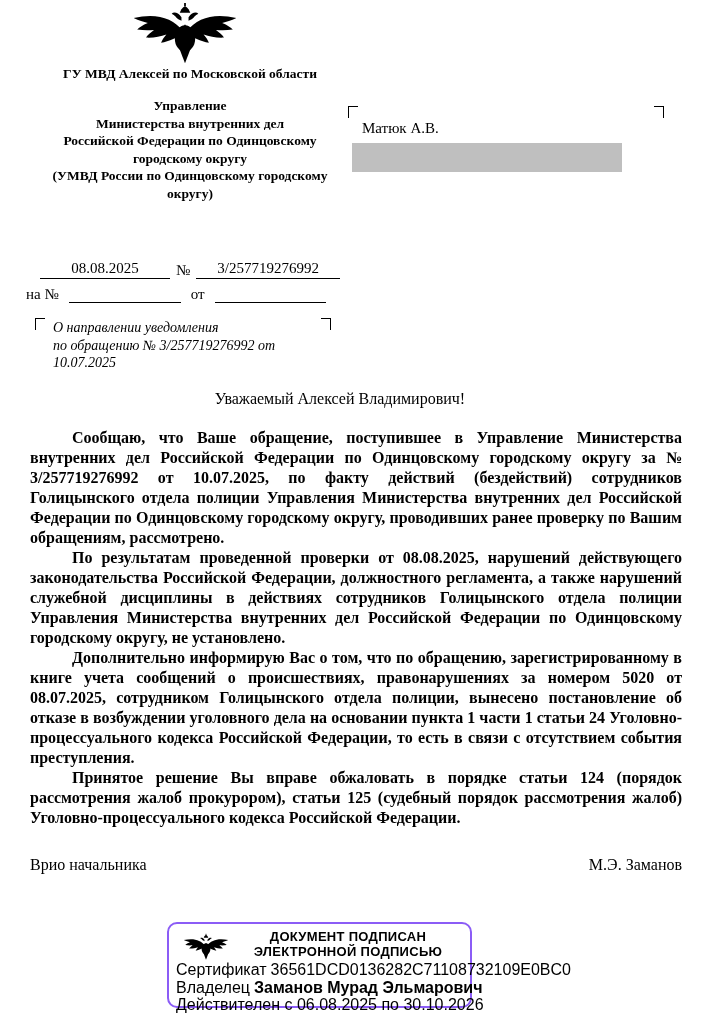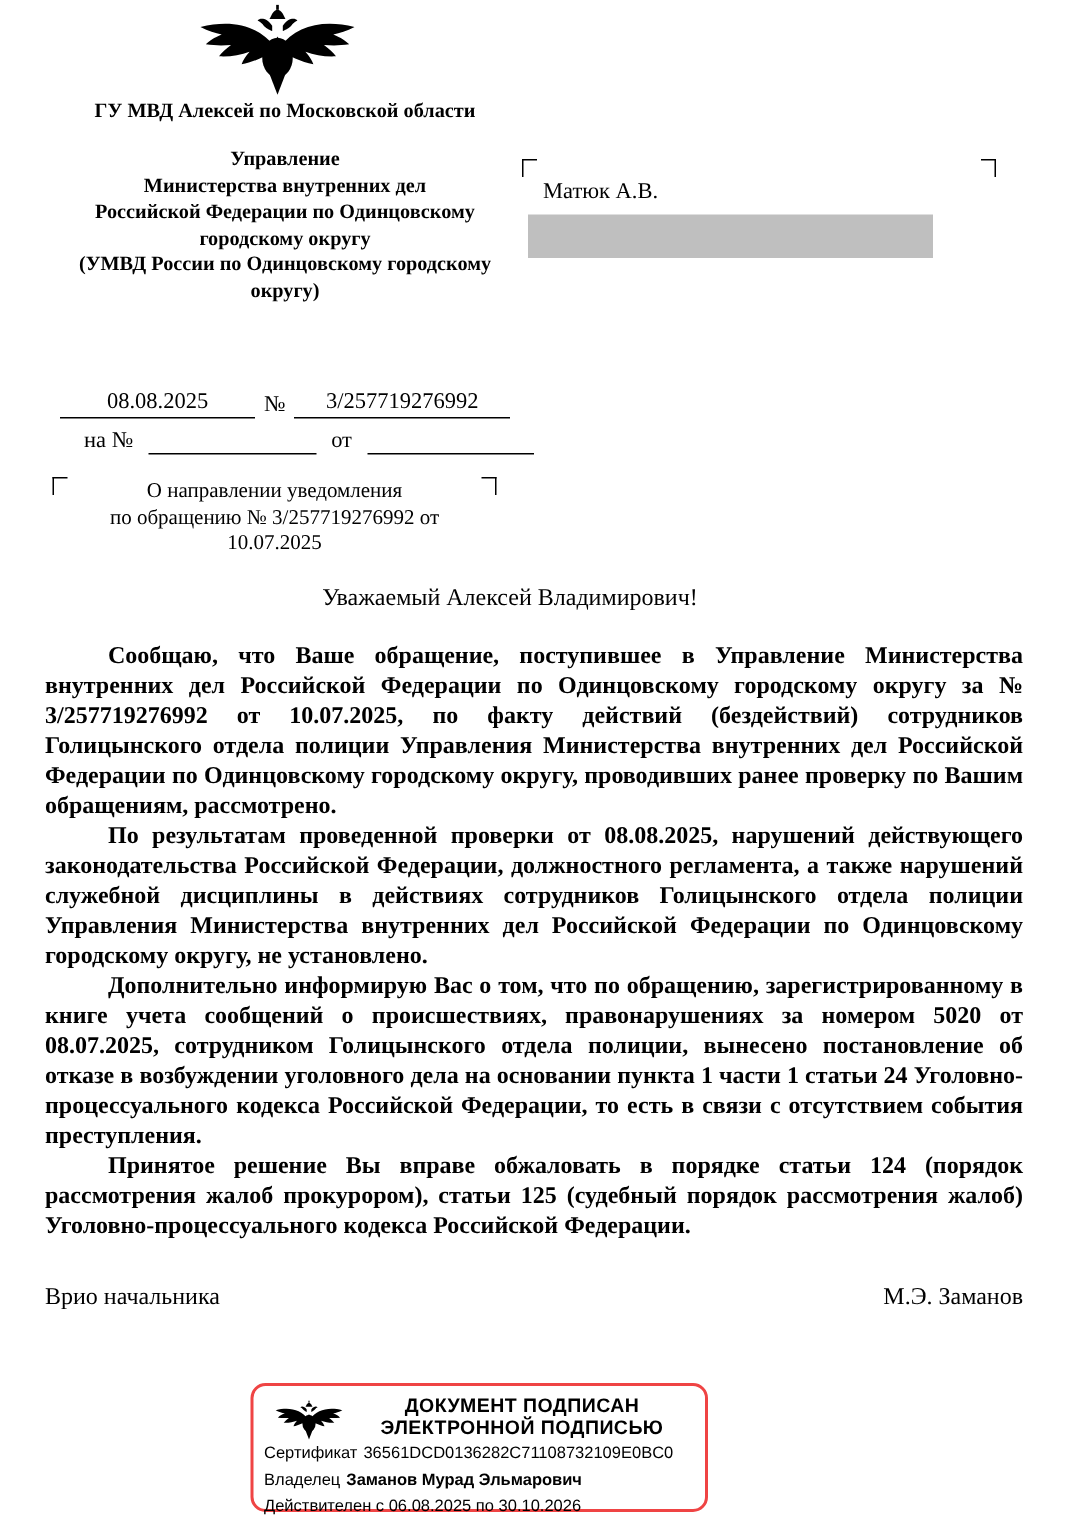--- a/index.html
+++ b/index.html
@@ -27,35 +27,35 @@
   }
   .date-row{
     position:absolute;left:40px;top:260px;width:300px;
     display:flex;align-items:flex-end;font-size:15px;
   }
   .u{border-bottom:1px solid #000;padding-bottom:1px;}
   .date-cell{width:130px;text-align:center;}
   .nosign{margin:0 6px;}
   .num-cell{flex:1;text-align:center;}
   .reply-row{
-    position:absolute;left:56px;top:285px;width:300px;
+    position:absolute;left:26px;top:285px;width:300px;
     display:flex;align-items:flex-end;font-size:15px;
   }
   .blank-a{width:112px;margin:0 10px;height:16px;}
   .blank-b{flex:1;margin-left:10px;height:16px;}
   
   .corner{position:absolute;width:9px;height:11px;}
   .corner.tl{border-left:1.5px solid #000;border-top:1.5px solid #000;}
   .corner.tr{border-right:1.5px solid #000;border-top:1.5px solid #000;}
   .subject-block{position:absolute;left:35px;top:316px;width:296px;height:62px;}
   .subject-block .corner.tl{left:0;top:2px;}
   .subject-block .corner.tr{right:0;top:2px;}
   .subject-text{
-    margin:3px 18px 0 18px;text-align:center;
-    font-size:14px;line-height:17.5px;white-space:pre-line;
+    margin:3px 18px 0 18px;
+    font-size:14px;line-height:17.5px;white-space:pre-line;font-style:italic;
   }
   
   .recipient-block{position:absolute;left:348px;top:104px;width:316px;height:22px;}
   .recipient-block .corner.tl{left:0;top:2px;}
   .recipient-block .corner.tr{right:0;top:2px;}
   .recipient-name{position:absolute;left:14px;top:16px;font-size:15px;}
   .redaction{position:absolute;left:352px;top:143px;width:270px;height:29px;}
   
   .salutation{
     position:absolute;left:14px;top:390px;width:652px;
@@ -66,30 +66,30 @@
     font-size:16px;line-height:20px;text-align:justify;
   }
   .body-text p{margin:0;text-indent:42px;font-weight:bold;}
   .sig-row{
     position:absolute;left:30px;top:856px;width:652px;
     display:flex;justify-content:space-between;font-size:16px;gap:47px;
   }
   
   .stamp{
     position:absolute;left:167px;top:922px;width:305px;height:86px;
-    border:2px solid #ef4444;border-radius:10px;box-sizing:border-box;
+    border:2px solid #8b5cf6;border-radius:10px;box-sizing:border-box;
     font-family:"Liberation Sans", sans-serif;
   }
   .stamp-eagle{position:absolute;left:14px;top:2px;width:46px;height:42px;}
   .stamp-title{
     position:absolute;left:60px;top:6px;width:238px;
     text-align:center;font-weight:bold;font-size:13px;line-height:14.5px;
     letter-spacing:0.3px;white-space:pre-line;
   }
-  .stamp-lines{position:absolute;left:7px;top:37px;font-size:11px;line-height:17.5px;}
+  .stamp-lines{position:absolute;left:7px;top:37px;font-size:16px;line-height:17.5px;}
   .stamp-line .lbl{margin-right:4px;}
   .stamp-line .bold{font-weight:bold;}
   .svg-defs{position:absolute;width:0;height:0;overflow:hidden;}
 </style>
 </head>
 <body>
 
 <svg class="svg-defs" xmlns="http://www.w3.org/2000/svg" aria-hidden="true">
   <symbol id="dbl-eagle" viewBox="0 0 120 70">
     <path class="e-main" d="M56,7 Q60,1 64,7 L66,11 L54,11 Z"></path>

